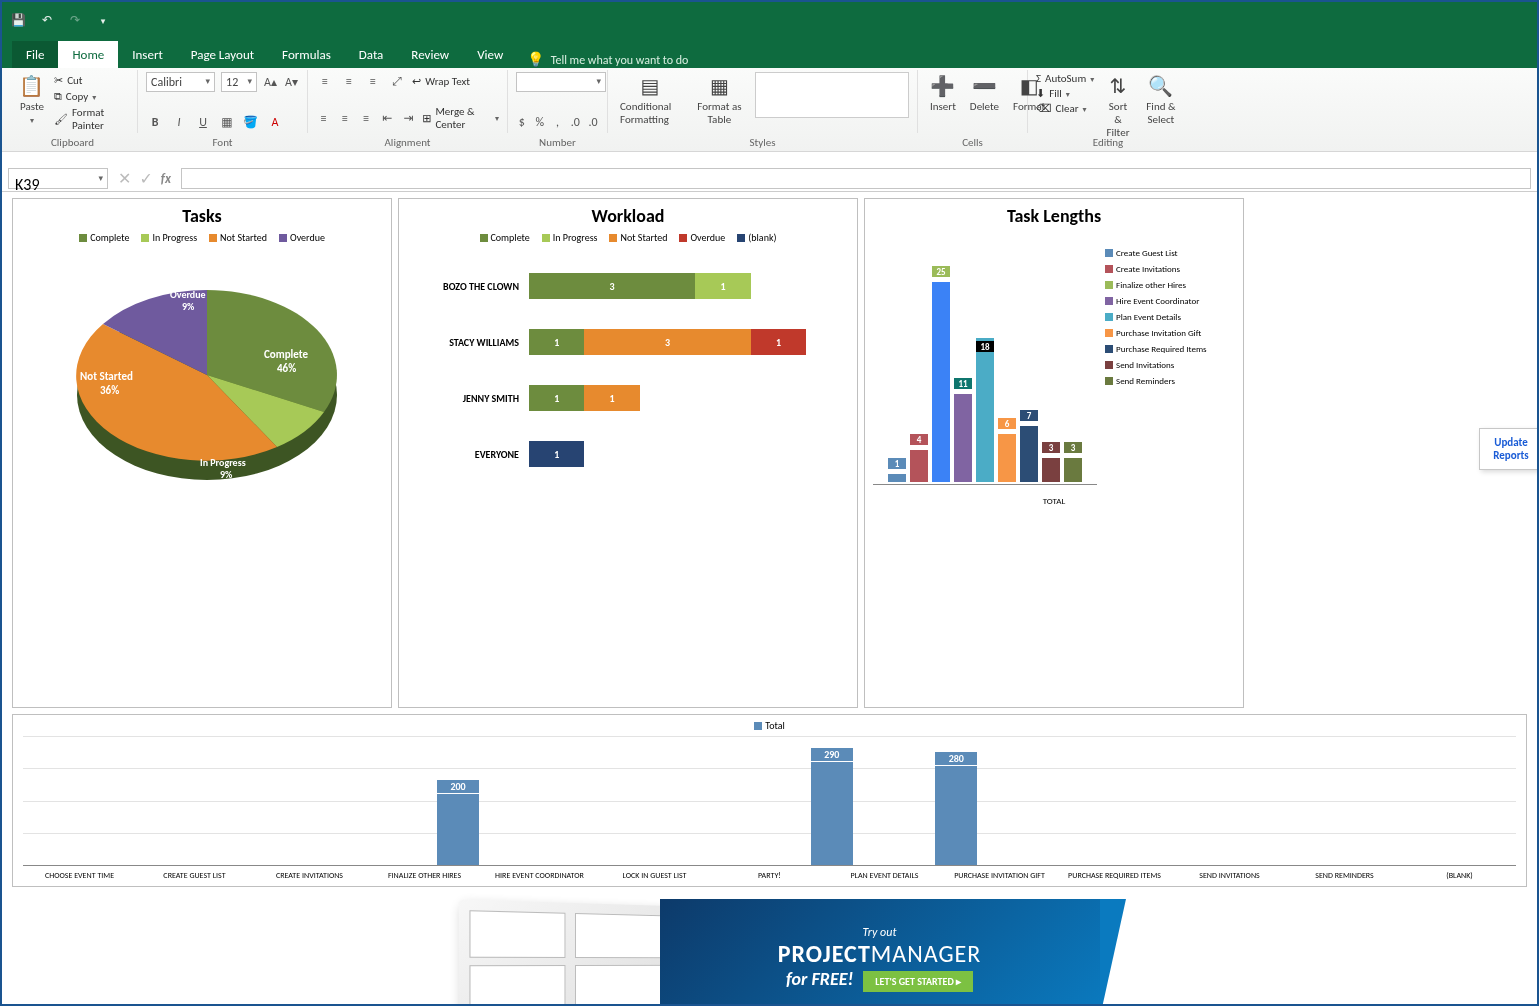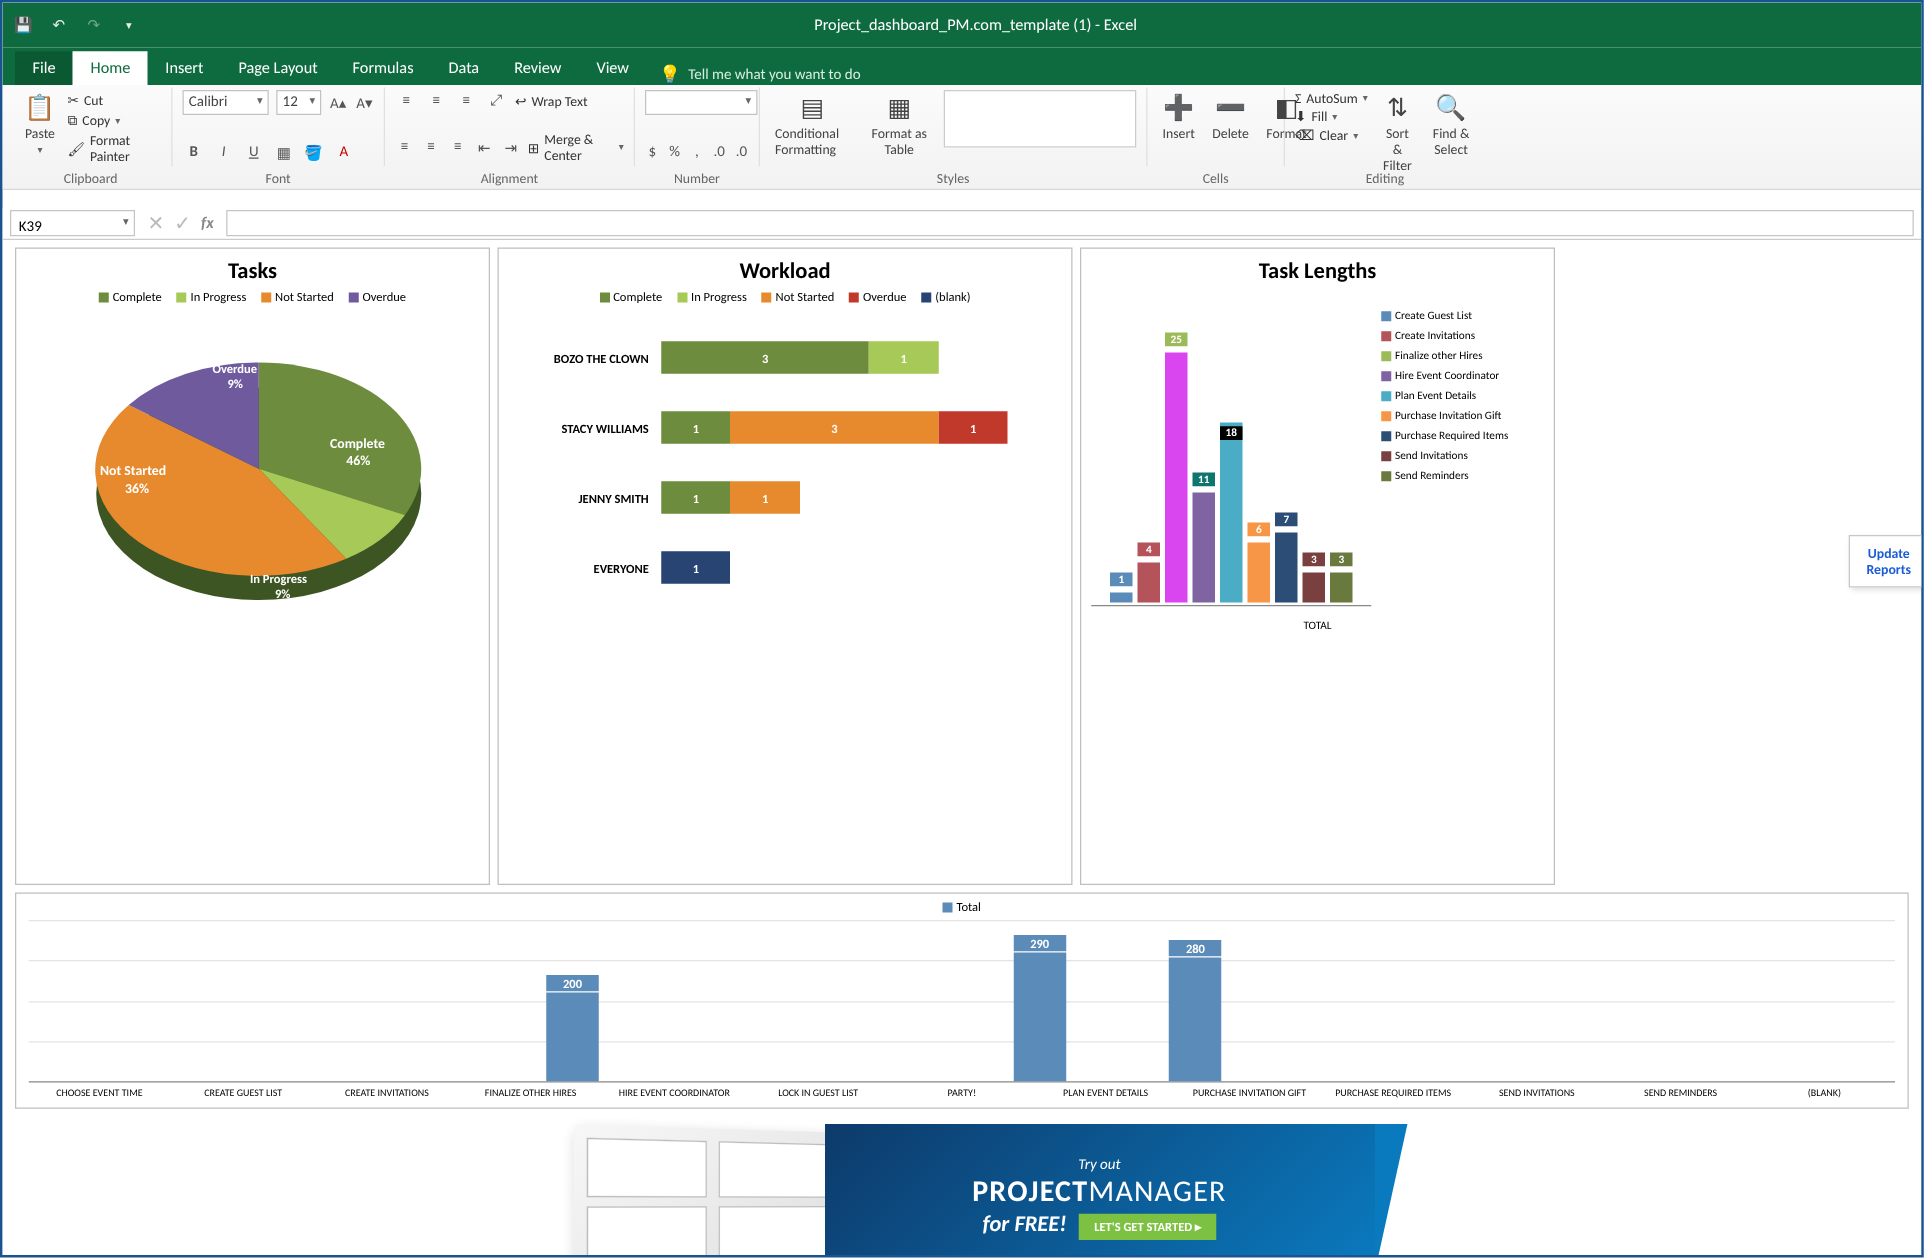--- a/index.html
+++ b/index.html
@@ -27,21 +27,21 @@
 .big-btn .ic { width: 24px; height: 24px; display: flex; align-items: center; justify-content: center; font-size: 20px; }
 .row { display: flex; align-items: center; gap: 6px; }
 .small-item { display: flex; align-items: center; gap: 4px; cursor: pointer; color: #333; font-size: 11px; }
 .drop { font-size: 8px; color: #666; }
 .sel { border: 1px solid #c3c3c3; background: #fff; height: 20px; padding: 2px 30px 2px 4px; font-size: 12px; position: relative; }
 .sel::after { content: "▾"; position: absolute; right: 4px; top: 2px; color: #666; font-size: 9px; }
 .mini-ic { width: 18px; height: 18px; border: 1px solid transparent; display: inline-flex; align-items: center; justify-content: center; font-size: 12px; color: #555; cursor: pointer; }
 
 
 .fbar { height: 26px; border-bottom: 1px solid #ccc; display: flex; align-items: stretch; background: #fff; margin-top: 14px; }
-.namebox { width: 100px; border: 1px solid #c5c5c5; margin: 2px 0 2px 6px; font-size: 12px; padding: 6px 6px; position: relative; }
+.namebox { width: 100px; border: 1px solid #c5c5c5; margin: 2px 0 2px 6px; font-size: 16px; padding: 6px 6px; position: relative; }
 .namebox::after { content: "▾"; position: absolute; right: 4px; top: 3px; font-size: 9px; color: #666; }
 .fx-icons { display: flex; align-items: center; gap: 8px; padding: 0 10px; color: #888; }
 .fx-icons .fxbtn { font-size: 13px; cursor: pointer; font-style: italic; font-weight: bold; }
 .fx-input { flex: 1; border: 1px solid #c5c5c5; margin: 2px 6px 2px 0; }
 
 
 .dash { padding: 6px 10px; background: #fff; position: relative; }
 .panel-row { display: flex; gap: 6px; }
 .panel { background: #fff; border: 1px solid #bfbfbf; position: relative; }
 .panel h3 { text-align: center; font-size: 18px; font-weight: bold; padding: 6px 0 4px 0; }
@@ -103,21 +103,20 @@
 </head>
 <body>
 
 <div class="titlebar">
   <div class="tb-left">
     <span class="tb-icon">💾</span>
     <span class="tb-icon">↶</span>
     <span class="tb-icon" style="opacity:.4">↷</span>
     <span class="tb-icon" style="font-size:9px">▾</span>
   </div>
-  <div class="tb-center">Project_dashboard_PM.com_template (1) - Excel</div>
   <div style="width:80px"></div>
 </div>
 
 <div class="ribbon-tabs">
   <div class="ribbon-tab file">File</div>
   <div class="ribbon-tab active">Home</div>
   <div class="ribbon-tab">Insert</div>
   <div class="ribbon-tab">Page Layout</div>
   <div class="ribbon-tab">Formulas</div>
   <div class="ribbon-tab">Data</div>
@@ -395,21 +394,21 @@
     <div class="panel tl-wrap">
       <h3>Task Lengths</h3>
       <div class="tl-body">
         <div class="tl-chart" id="tl-bars">
             <div class="tl-bar" style="height: 8px; background: rgb(91, 139, 184);">
               <div class="lbl" style="background: rgb(91, 139, 184);">1</div>
             </div>
             <div class="tl-bar" style="height: 32px; background: rgb(180, 83, 90);">
               <div class="lbl" style="background: rgb(180, 83, 90);">4</div>
             </div>
-            <div class="tl-bar" style="height: 200px; background: #d946ef;">
+            <div class="tl-bar" style="height: 200px; background: #3b82f6;">
               <div class="lbl" style="background: rgb(155, 187, 89);">25</div>
             </div>
             <div class="tl-bar" style="height: 88px; background: rgb(128, 100, 162);">
               <div class="lbl" style="background: #0f766e;">11</div>
             </div>
             <div class="tl-bar" style="height: 144px; background: rgb(75, 172, 198);">
               <div class="lbl" style="background: #000000; margin-top: 19px;">18</div>
             </div>
             <div class="tl-bar" style="height: 48px; background: rgb(247, 150, 70);">
               <div class="lbl" style="background: rgb(247, 150, 70);">6</div>

